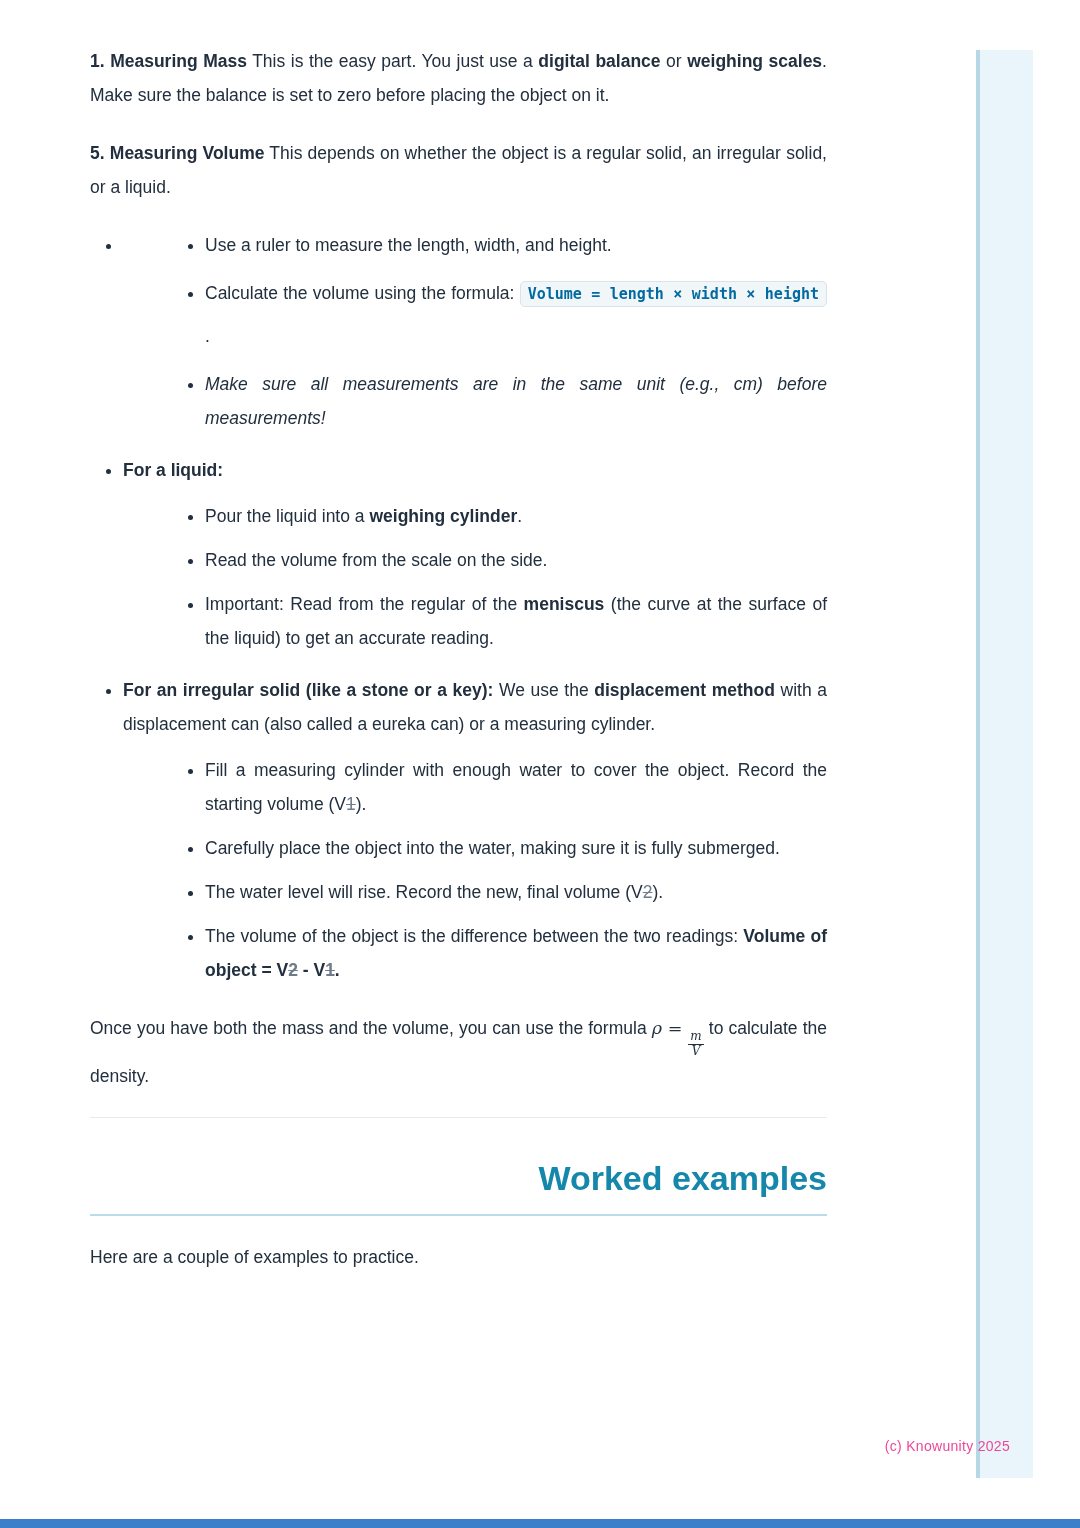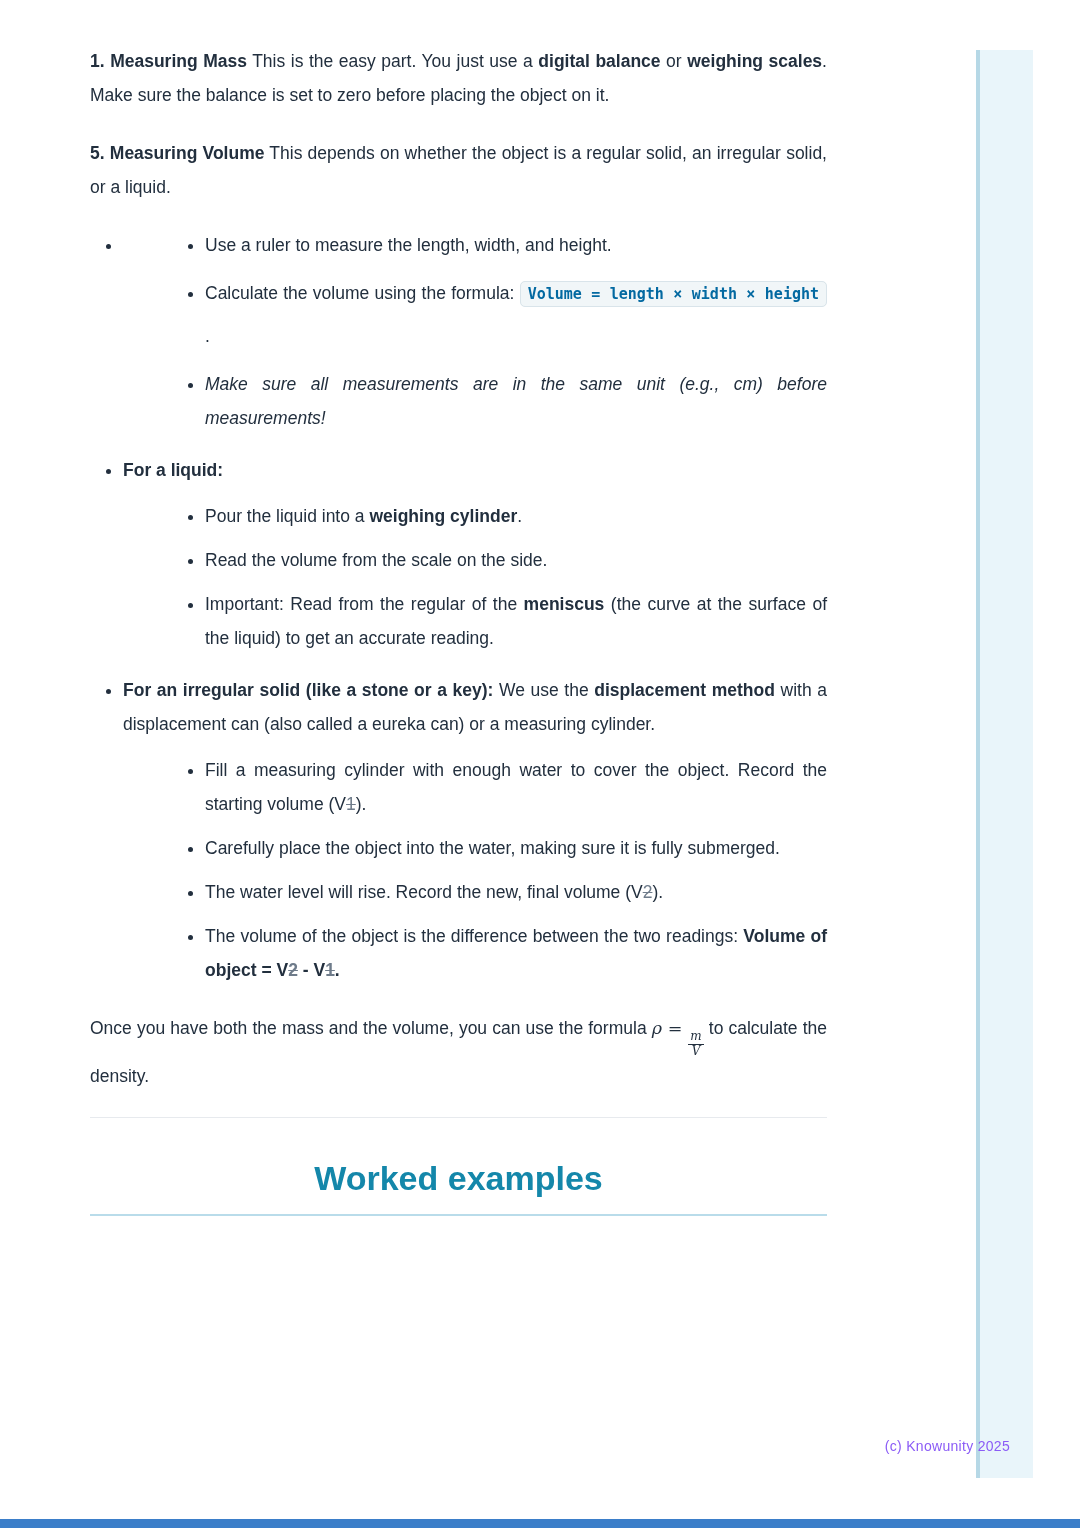--- a/index.html
+++ b/index.html
@@ -32,30 +32,30 @@
     display:inline-flex;flex-direction:column;vertical-align:-6px;
     text-align:center;font-size:12px;line-height:1.15;
   }
   .frac .num{border-bottom:1.2px solid #222f3e;padding:0 2px;}
   .frac .den{padding:0 2px;}
   hr.divider{border:none;border-top:1px solid #e7eaee;margin:20px 0 0 0;}
   h1.section{
     color:#1487aa;font-size:34px;font-weight:bold;
     margin:40px 0 0 0;padding:0 0 16px 0;
     border-bottom:2px solid #b9dcea;line-height:1.2;
-    text-align:center;
+    text-align:right;
   }
   .intro{margin-top:24px;}
   .sidebar-track{
     position:absolute;top:50px;left:976px;width:53px;height:1428px;
     background:#e9f5fa;border-left:4px solid #b6d8e6;z-index:1;
   }
   .copyright{
     position:absolute;top:1438px;right:70px;z-index:2;
-    font-size:14px;color:#8b5cf6;letter-spacing:0.3px;
+    font-size:14px;color:#ec4899;letter-spacing:0.3px;
   }
   .bottombar{
     position:absolute;left:0;bottom:0;width:1080px;height:9px;
     background:#3b7ec9;z-index:3;
   }
 </style>
 </head>
 <body>
 
 <div class="content">
@@ -95,20 +95,21 @@
 
   <p class="para"><span>Once you have both the mass and the volume, you can use the formula </span><span class="formula"><span>ρ</span> <span>=</span> <span class="frac">
           <span class="num">m</span>
           <span class="den">V</span>
         </span></span><span> to calculate the density.</span></p>
 
   <hr class="divider">
 
   <h1 class="section">Worked examples</h1>
 
+  <p class="para intro">Here are a couple of examples to practice.</p>
 
 </div>
 
 <div class="sidebar-track"></div>
 
 <div class="copyright">(c) Knowunity 2025</div>
 
 <div class="bottombar"></div>
 
 </body></html>

